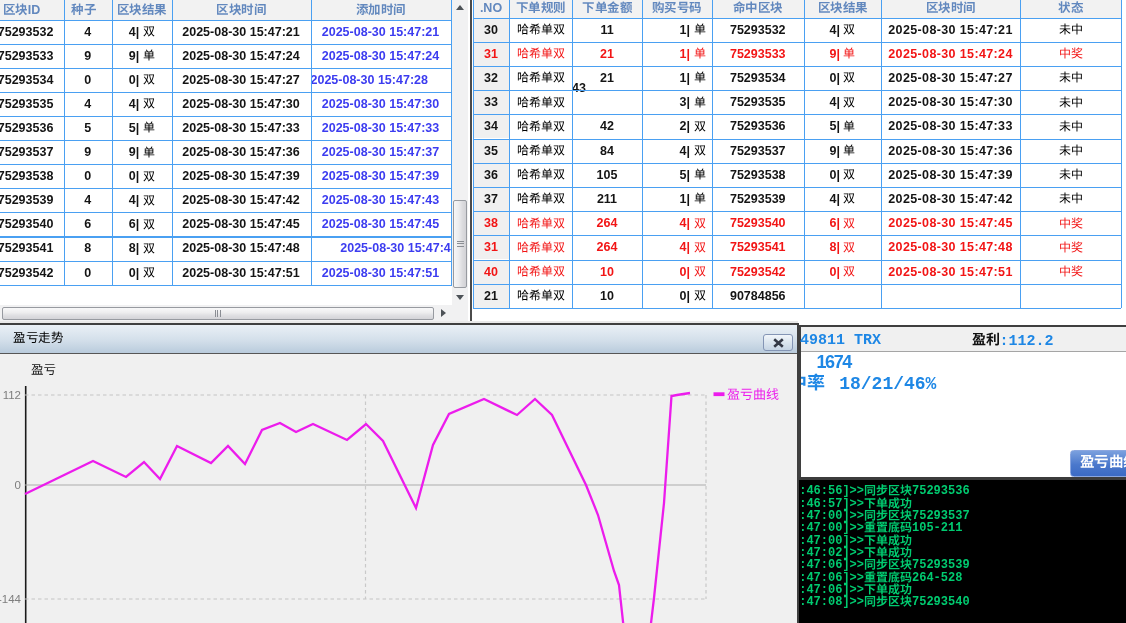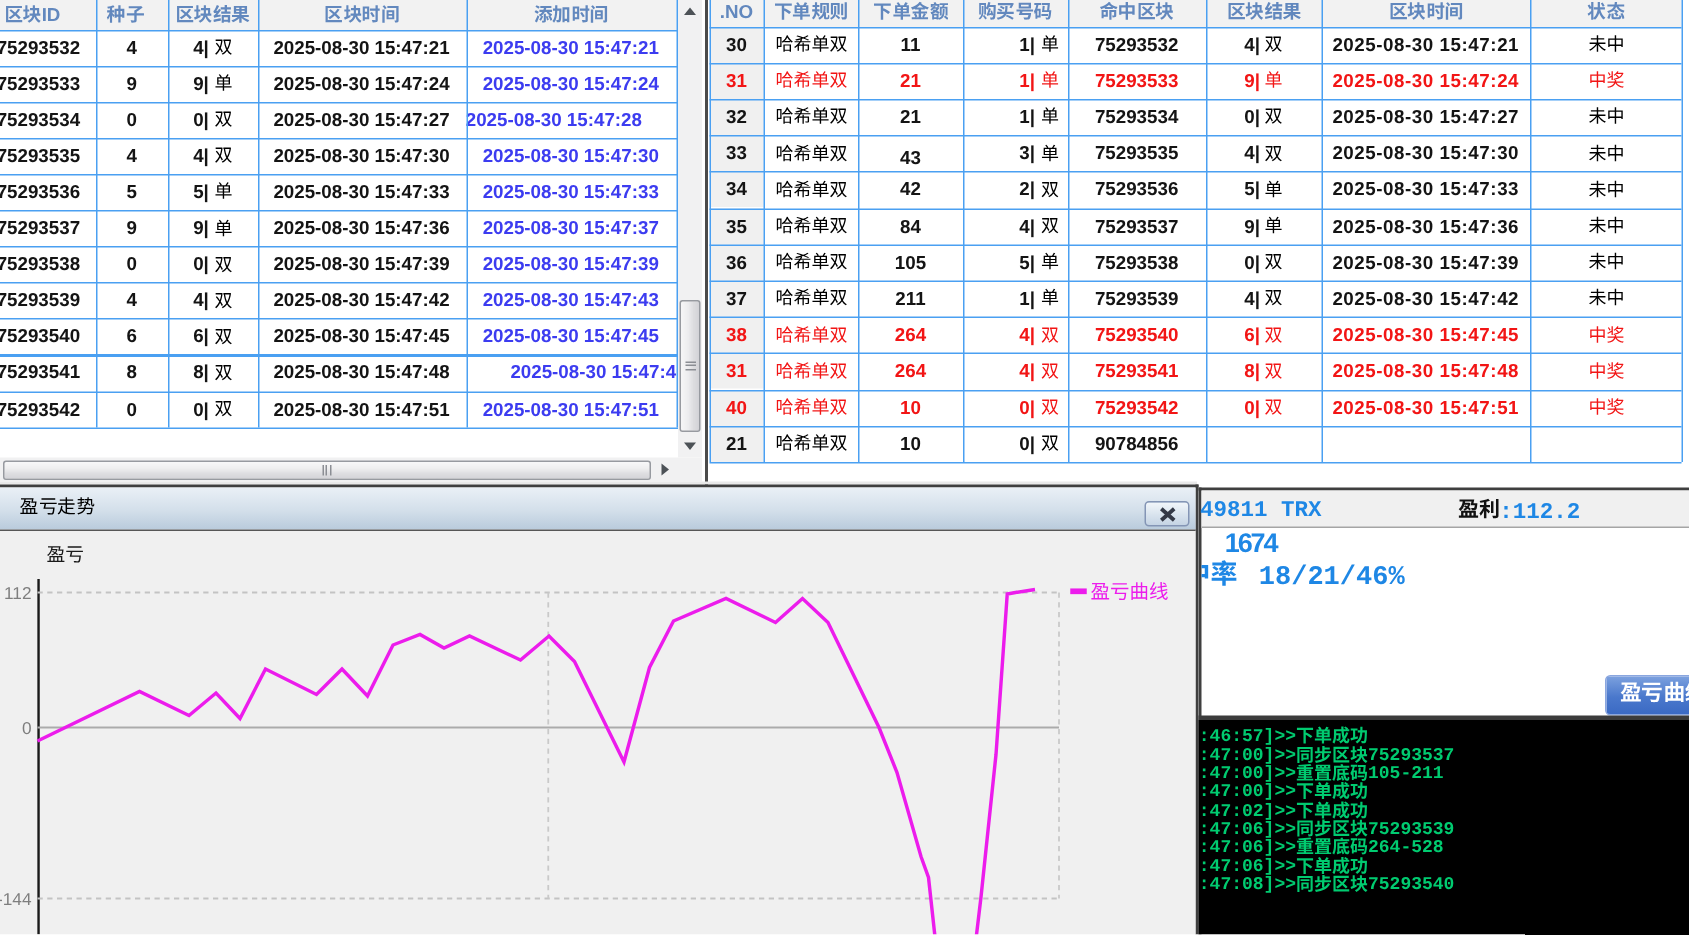--- a/index.html
+++ b/index.html
@@ -349,21 +349,21 @@
 <div style="position:absolute;left:473px;top:90.1px;width:36px;height:24.2px;line-height:24.2px;text-align:center;white-space:nowrap;overflow:visible">33</div>
 <div style="position:absolute;left:509px;top:90.1px;width:63px;height:24.2px;line-height:24.2px;text-align:center;white-space:nowrap;overflow:visible"><svg class="z" style="width:12px;height:12px;vertical-align:-0.12em" viewBox="0 0 1000 1000">
       <use href="#r54C8"></use>
     </svg><svg class="z" style="width:12px;height:12px;vertical-align:-0.12em" viewBox="0 0 1000 1000">
       <use href="#r5E0C"></use>
     </svg><svg class="z" style="width:12px;height:12px;vertical-align:-0.12em" viewBox="0 0 1000 1000">
       <use href="#r5355"></use>
     </svg><svg class="z" style="width:12px;height:12px;vertical-align:-0.12em" viewBox="0 0 1000 1000">
       <use href="#r53CC"></use>
     </svg></div>
-<div style="position:absolute;left:572px;top:93px;width:70px;height:24.2px;line-height:24.2px;text-align:center;white-space:nowrap;overflow:visible">43</div>
+<div style="position:absolute;left:572px;top:76px;width:70px;height:24.2px;line-height:24.2px;text-align:left;white-space:nowrap;overflow:visible">43</div>
 <div style="position:absolute;left:642px;top:90.1px;width:63.5px;height:24.2px;line-height:24.2px;text-align:right;white-space:nowrap;">3| <svg class="z" style="width:12px;height:12px;vertical-align:-0.12em" viewBox="0 0 1000 1000">
       <use href="#r5355"></use>
     </svg></div>
 <div style="position:absolute;left:711.5px;top:90.1px;width:92.5px;height:24.2px;line-height:24.2px;text-align:center;white-space:nowrap;overflow:visible">75293535</div>
 <div style="position:absolute;left:804px;top:90.1px;width:77px;height:24.2px;line-height:24.2px;text-align:center;white-space:nowrap;overflow:visible">4| <svg class="z" style="width:12px;height:12px;vertical-align:-0.12em" viewBox="0 0 1000 1000">
       <use href="#r53CC"></use>
     </svg></div>
 <div style="position:absolute;left:881px;top:90.1px;width:139px;height:24.2px;line-height:24.2px;text-align:center;white-space:nowrap;overflow:visible"><span style="letter-spacing:0.37px">2025-08-30 15:47:30</span></div>
 <div style="position:absolute;left:1020px;top:90.1px;width:101px;height:24.2px;line-height:24.2px;text-align:center;white-space:nowrap;overflow:visible"><svg class="z" style="width:12px;height:12px;vertical-align:-0.12em" viewBox="0 0 1000 1000">
       <use href="#r672A"></use>
@@ -648,20 +648,29 @@
         <use href="#b4E8F"></use>
       </svg><svg class="z" style="width:14.5px;height:14.5px;vertical-align:-0.12em" fill="#fff" viewBox="0 0 1000 1000">
         <use href="#b66F2"></use>
       </svg><svg class="z" style="width:14.5px;height:14.5px;vertical-align:-0.12em" fill="#fff" viewBox="0 0 1000 1000">
         <use href="#b7EBF"></use>
       </svg></div>
   </div>
 <div style="position:absolute;left:799.2px;top:477.2px;width:326.8px;height:3.2px;background:#3c3c3c"></div>
 <div style="position:absolute;left:799.2px;top:480.4px;width:326.8px;height:142.6px;background:#000"></div>
 <div class="mono" style="position:absolute;left:799.2px;top:484.3px;width:326.8px;height:138.7px;overflow:hidden;font-size:12px;font-weight:700;color:#00cb70;line-height:12.33px">
+    <div style="height:12.33px;white-space:nowrap">:46:56]&gt;&gt;<svg class="z" style="width:12px;height:12px;vertical-align:-0.18em" fill="#00cb70" viewBox="0 0 1000 1000">
+        <use href="#b540C"></use>
+      </svg><svg class="z" style="width:12px;height:12px;vertical-align:-0.18em" fill="#00cb70" viewBox="0 0 1000 1000">
+        <use href="#b6B65"></use>
+      </svg><svg class="z" style="width:12px;height:12px;vertical-align:-0.18em" fill="#00cb70" viewBox="0 0 1000 1000">
+        <use href="#b533A"></use>
+      </svg><svg class="z" style="width:12px;height:12px;vertical-align:-0.18em" fill="#00cb70" viewBox="0 0 1000 1000">
+        <use href="#b5757"></use>
+      </svg>75293536</div>
     <div style="height:12.33px;white-space:nowrap">:46:57]&gt;&gt;<svg class="z" style="width:12px;height:12px;vertical-align:-0.18em" fill="#00cb70" viewBox="0 0 1000 1000">
         <use href="#b4E0B"></use>
       </svg><svg class="z" style="width:12px;height:12px;vertical-align:-0.18em" fill="#00cb70" viewBox="0 0 1000 1000">
         <use href="#b5355"></use>
       </svg><svg class="z" style="width:12px;height:12px;vertical-align:-0.18em" fill="#00cb70" viewBox="0 0 1000 1000">
         <use href="#b6210"></use>
       </svg><svg class="z" style="width:12px;height:12px;vertical-align:-0.18em" fill="#00cb70" viewBox="0 0 1000 1000">
         <use href="#b529F"></use>
       </svg></div>
     <div style="height:12.33px;white-space:nowrap">:47:00]&gt;&gt;<svg class="z" style="width:12px;height:12px;vertical-align:-0.18em" fill="#00cb70" viewBox="0 0 1000 1000">

